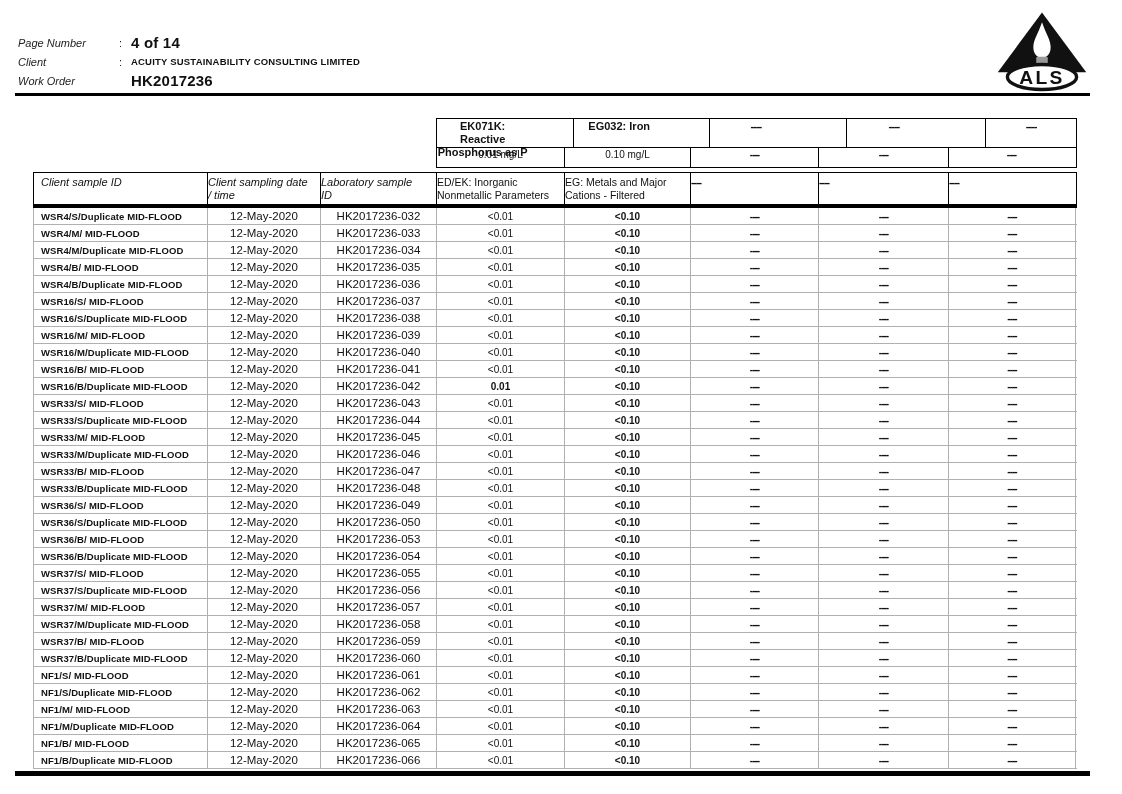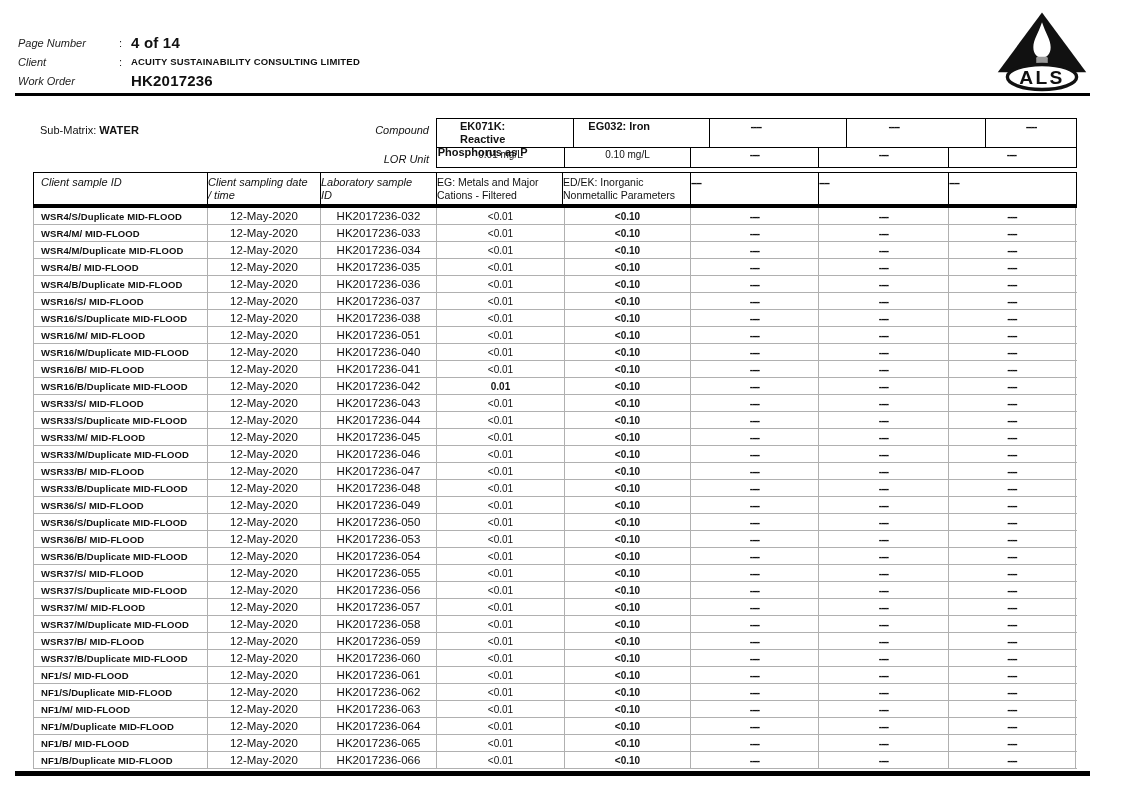--- a/index.html
+++ b/index.html
@@ -104,27 +104,20 @@
       <rect x="46" y="48" width="12" height="8" rx="1.5" fill="#999"></rect>
       <ellipse cx="52" cy="69" rx="36" ry="13" fill="#ffffff" stroke="#111" stroke-width="3.5"></ellipse>
       <text x="52" y="76" text-anchor="middle" font-size="20" font-weight="bold" letter-spacing="2.5" fill="#111" font-family="Liberation Sans, sans-serif">ALS</text>
     </svg>
   </div>
 
   <div class="rule rule-top"></div>
 
   <div class="tbl">
 
-    <div class="spacer">
-      <div class="submatrix">
-        <span>Sub-Matrix:</span><b>WATER</b>
-      </div>
-      <div class="compound-lbl">Compound</div>
-      <div class="lor-lbl">LOR Unit</div>
-    </div>
 
     <div class="cblock">
       <div class="crow top" id="compound-cells">
           <div class="ccell v4">
             <div>EK071K: Reactive</div>
             <div>Phosphorus as P</div>
           </div>
           <div class="ccell v5">
             <div>EG032: Iron</div>
           </div>
@@ -162,28 +155,28 @@
           <div>Client sample ID</div>
         </div>
         <div class="hcell it u2">
           <div>Client sampling date</div>
           <div>/ time</div>
         </div>
         <div class="hcell it u3">
           <div>Laboratory sample</div>
           <div>ID</div>
         </div>
+        <div class="hcell u4">
+          <div>ED/EK: Inorganic</div>
+          <div>Nonmetallic Parameters</div>
+        </div>
         <div class="hcell u5">
           <div>EG: Metals and Major</div>
           <div>Cations - Filtered</div>
         </div>
-        <div class="hcell u4">
-          <div>ED/EK: Inorganic</div>
-          <div>Nonmetallic Parameters</div>
-        </div>
         <div class="hcell u6 dash">
           <div>----</div>
         </div>
         <div class="hcell u7 dash">
           <div>----</div>
         </div>
         <div class="hcell u8 dash">
           <div>----</div>
         </div>
       </div>
@@ -257,21 +250,21 @@
           <div class="dc lab w3">HK2017236-038</div>
           <div class="dc val w4">&lt;0.01</div>
           <div class="dc val w5">&lt;0.10</div>
           <div class="dc dash w6">----</div>
           <div class="dc dash w7">----</div>
           <div class="dc dash w8">----</div>
         </div>
         <div class="drow">
           <div class="dc sid w1">WSR16/M/ MID-FLOOD</div>
           <div class="dc date w2">12-May-2020</div>
-          <div class="dc lab w3">HK2017236-051</div>
+          <div class="dc lab w3">HK2017236-039</div>
           <div class="dc val w4">&lt;0.01</div>
           <div class="dc val w5">&lt;0.10</div>
           <div class="dc dash w6">----</div>
           <div class="dc dash w7">----</div>
           <div class="dc dash w8">----</div>
         </div>
         <div class="drow">
           <div class="dc sid w1">WSR16/M/Duplicate MID-FLOOD</div>
           <div class="dc date w2">12-May-2020</div>
           <div class="dc lab w3">HK2017236-040</div>

